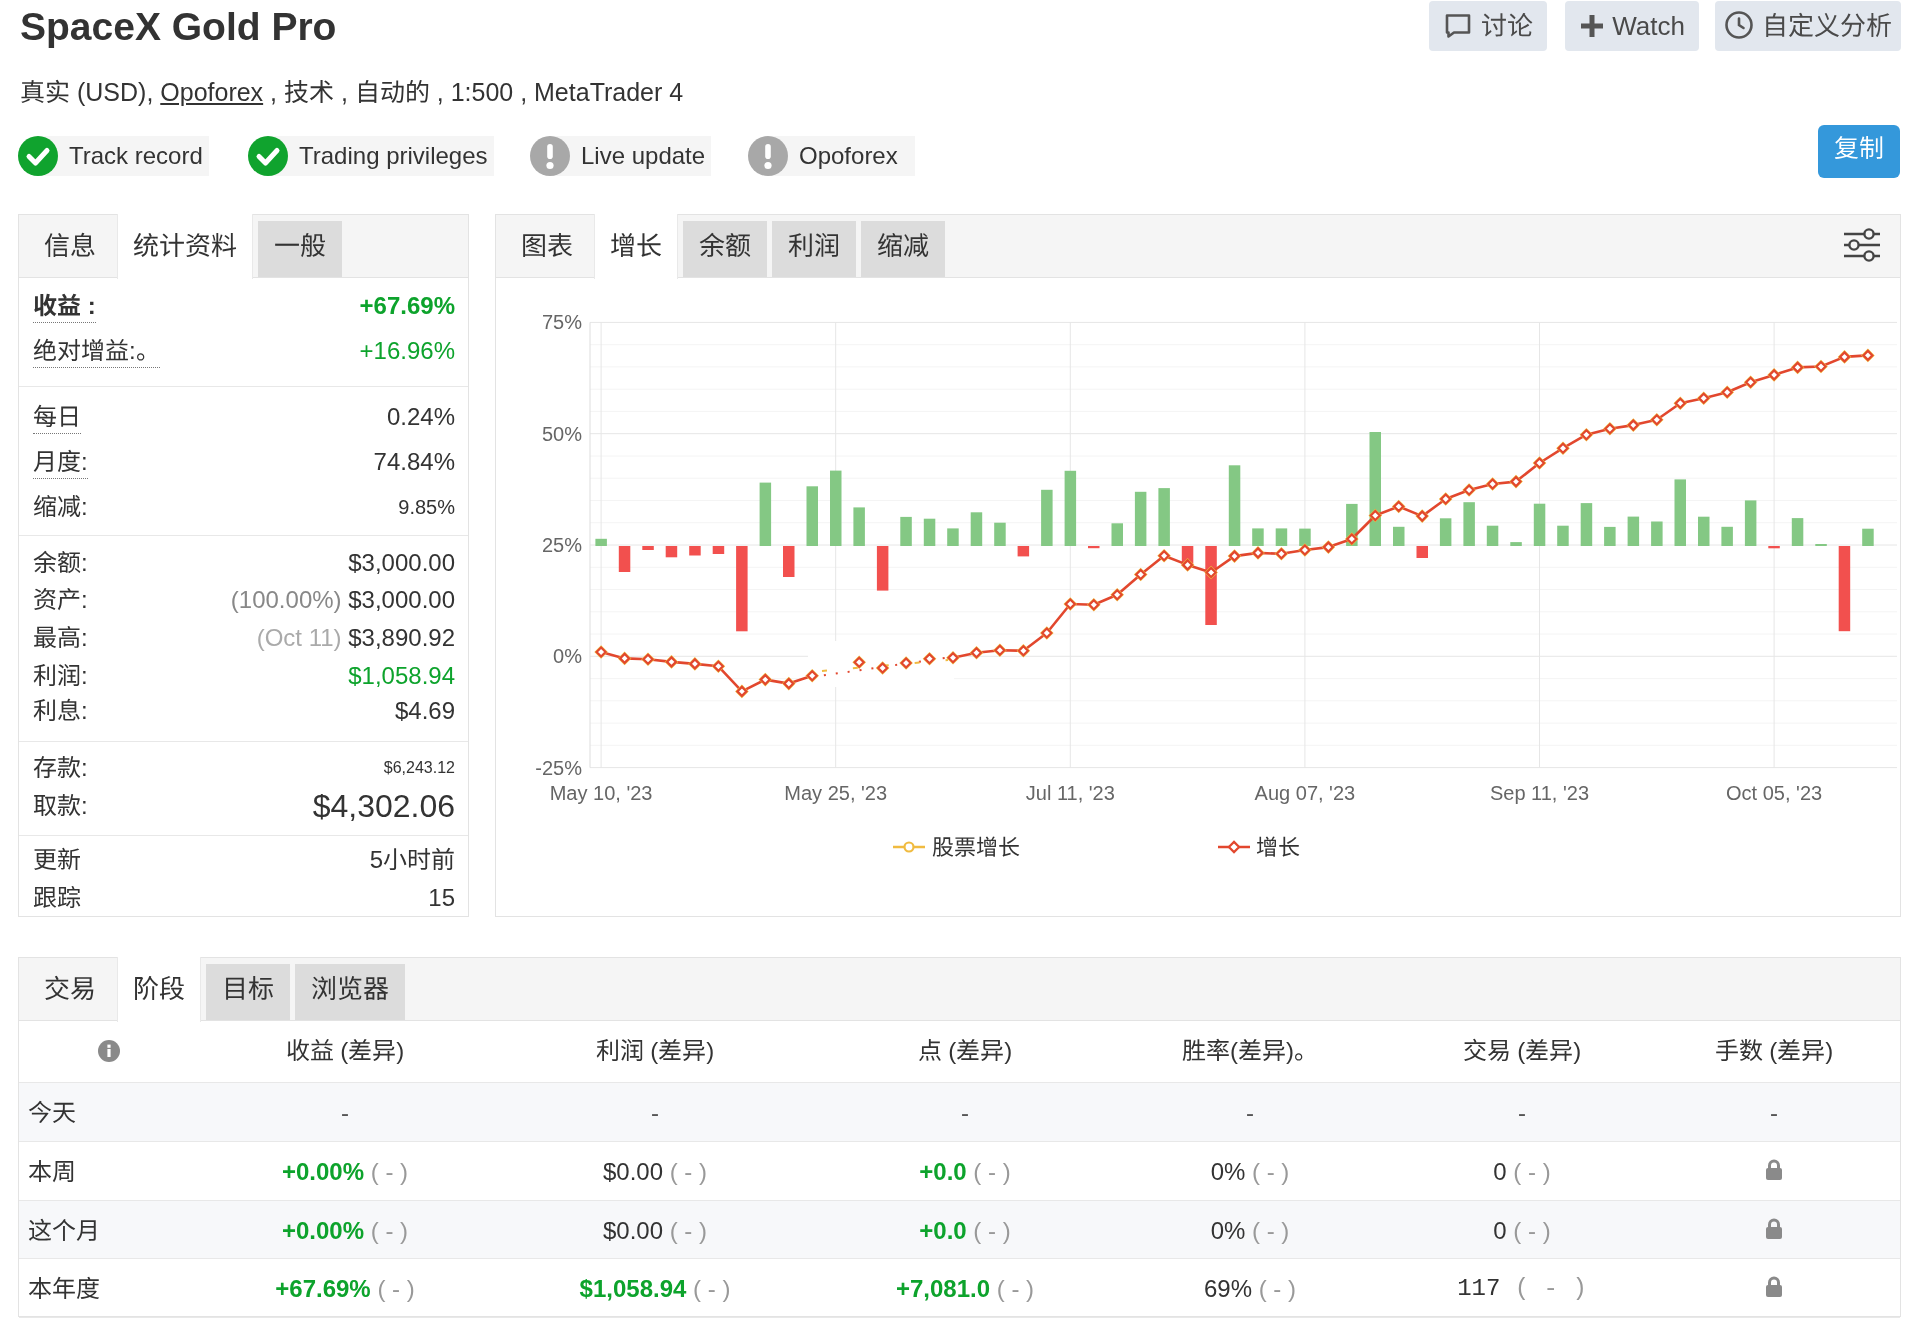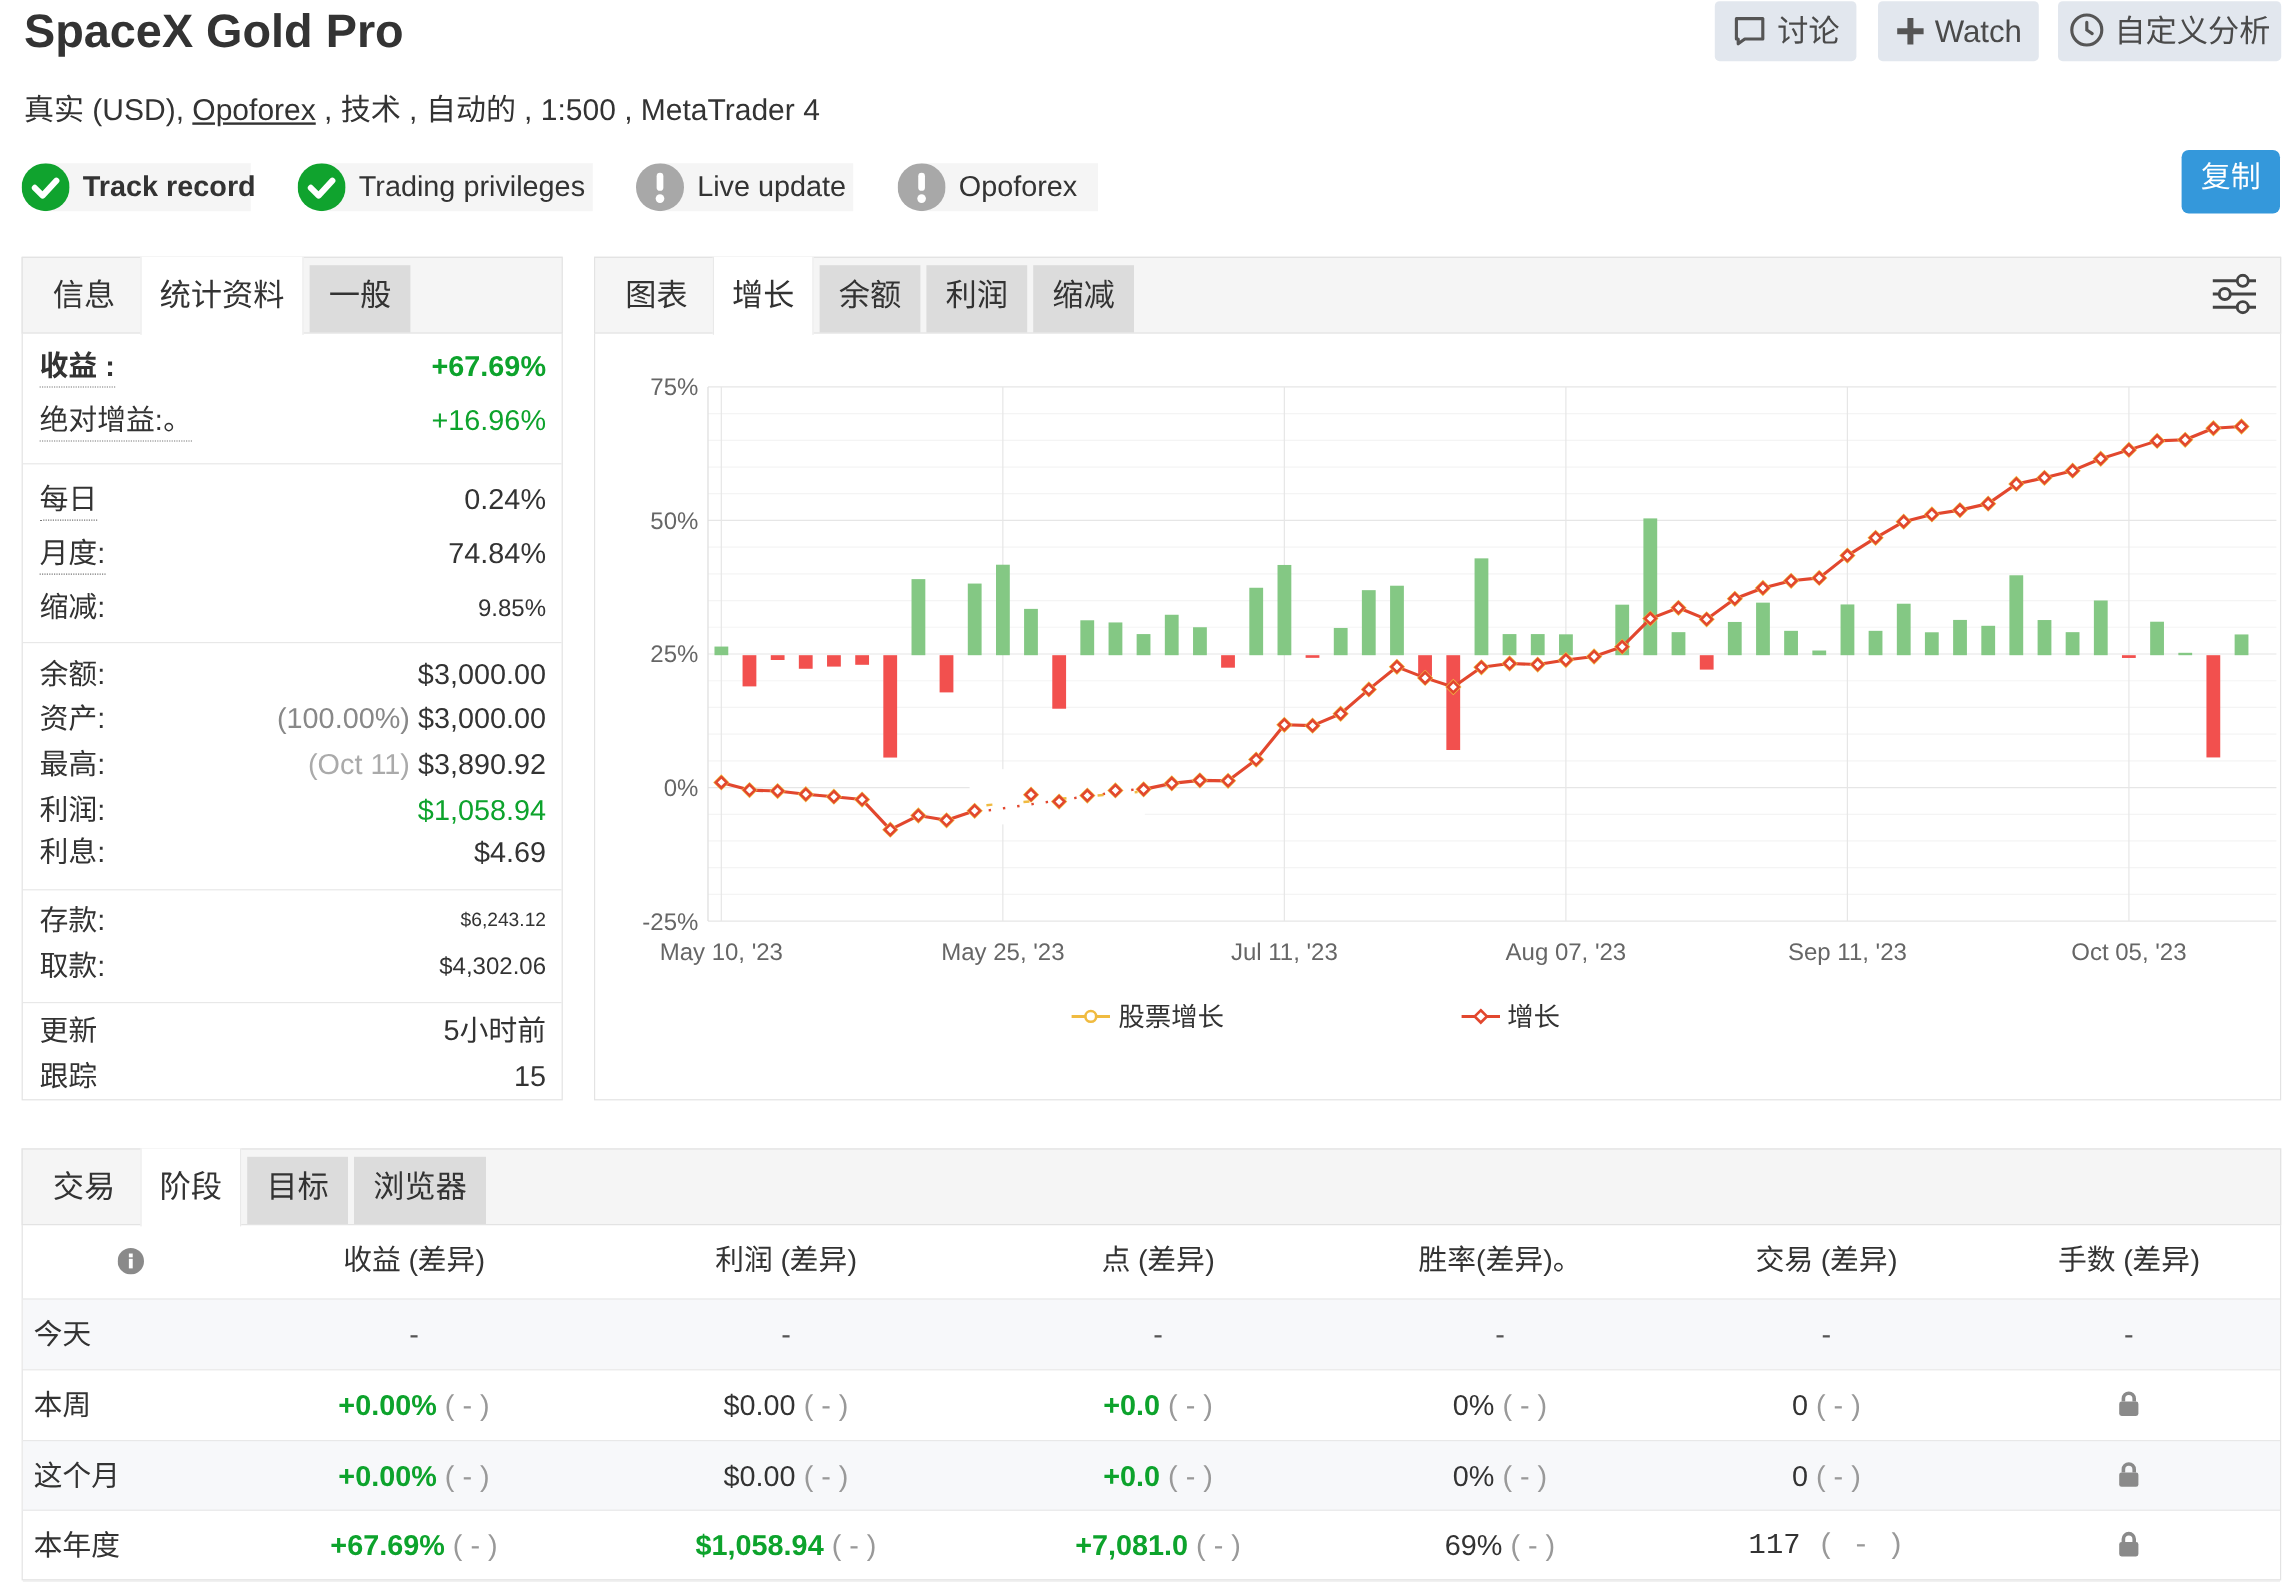--- a/index.html
+++ b/index.html
@@ -256,21 +256,21 @@
       <use href="#r5b9e" x="1000"></use>
     </svg> (USD), <span style="text-decoration:underline">Opoforex</span> , <svg class="k" style="width:50.0px;height:25px;vertical-align:-3.25px;" viewBox="0 -880 2000 1000" fill="#333">
       <use href="#r6280" x="0"></use>
       <use href="#r672f" x="1000"></use>
     </svg> , <svg class="k" style="width:75.0px;height:25px;vertical-align:-3.25px;" viewBox="0 -880 3000 1000" fill="#333">
       <use href="#r81ea" x="0"></use>
       <use href="#r52a8" x="1000"></use>
       <use href="#r7684" x="2000"></use>
     </svg> , 1:500 , MetaTrader 4</div>
 <div class="abs" style="left:38px;top:136px;width:171px;height:40px;background:#f5f5f5;"></div>
-<div class="abs" style="left:69px;top:136px;font-size:24px;color:#333;line-height:40px;white-space:nowrap;font-weight:bold;">Track record</div>
+<div class="abs" style="left:69px;top:136px;font-size:24px;color:#333;line-height:40px;white-space:nowrap;">Track record</div>
 <svg class="abs" style="left:18px;top:136px" width="40" height="40">
     <circle cx="20" cy="20" r="20" fill="#10a32e"></circle>
     <path d="M11 20.5L17.5 27L29 14.5" fill="none" stroke="#fff" stroke-width="5" stroke-linecap="round" stroke-linejoin="round"></path>
   </svg>
 <div class="abs" style="left:268px;top:136px;width:226px;height:40px;background:#f5f5f5;"></div>
 <div class="abs" style="left:299px;top:136px;font-size:24px;color:#333;line-height:40px;white-space:nowrap;">Trading privileges</div>
 <svg class="abs" style="left:248px;top:136px" width="40" height="40">
     <circle cx="20" cy="20" r="20" fill="#10a32e"></circle>
     <path d="M11 20.5L17.5 27L29 14.5" fill="none" stroke="#fff" stroke-width="5" stroke-linecap="round" stroke-linejoin="round"></path>
   </svg>
@@ -388,21 +388,21 @@
 <div class="abs" style="left:19px;top:741px;width:449px;border-top:1px solid #e8e8e8;"></div>
 <div class="abs" style="left:33px;top:754px;font-size:24px;color:#333;white-space:nowrap;line-height:28px;"><svg class="k" style="width:48.0px;height:24px;vertical-align:-3.12px;" viewBox="0 -880 2000 1000" fill="#333">
       <use href="#r5b58" x="0"></use>
       <use href="#r6b3e" x="1000"></use>
     </svg>:</div>
 <div class="abs" style="top:754px;right:1457px;font-size:16px;white-space:nowrap;line-height:28px;text-align:left;color:#333;">$6,243.12</div>
 <div class="abs" style="left:33px;top:792px;font-size:24px;color:#333;white-space:nowrap;line-height:28px;"><svg class="k" style="width:48.0px;height:24px;vertical-align:-3.12px;" viewBox="0 -880 2000 1000" fill="#333">
       <use href="#r53d6" x="0"></use>
       <use href="#r6b3e" x="1000"></use>
     </svg>:</div>
-<div class="abs" style="top:792px;right:1457px;font-size:20px;white-space:nowrap;line-height:28px;text-align:right;color:#333;">$4,302.06</div>
+<div class="abs" style="top:792px;right:1457px;font-size:32px;white-space:nowrap;line-height:28px;text-align:right;color:#333;">$4,302.06</div>
 <div class="abs" style="left:19px;top:835px;width:449px;border-top:1px solid #e8e8e8;"></div>
 <div class="abs" style="left:33px;top:846px;font-size:24px;color:#333;white-space:nowrap;line-height:28px;"><svg class="k" style="width:48.0px;height:24px;vertical-align:-3.12px;" viewBox="0 -880 2000 1000" fill="#333">
       <use href="#r66f4" x="0"></use>
       <use href="#r65b0" x="1000"></use>
     </svg></div>
 <div class="abs" style="top:846px;right:1457px;font-size:24px;white-space:nowrap;line-height:28px;text-align:right;color:#333;">5<svg class="k" style="width:72.0px;height:24px;vertical-align:-3.12px;" viewBox="0 -880 3000 1000" fill="#333">
       <use href="#r5c0f" x="0"></use>
       <use href="#r65f6" x="1000"></use>
       <use href="#r524d" x="2000"></use>
     </svg></div>

